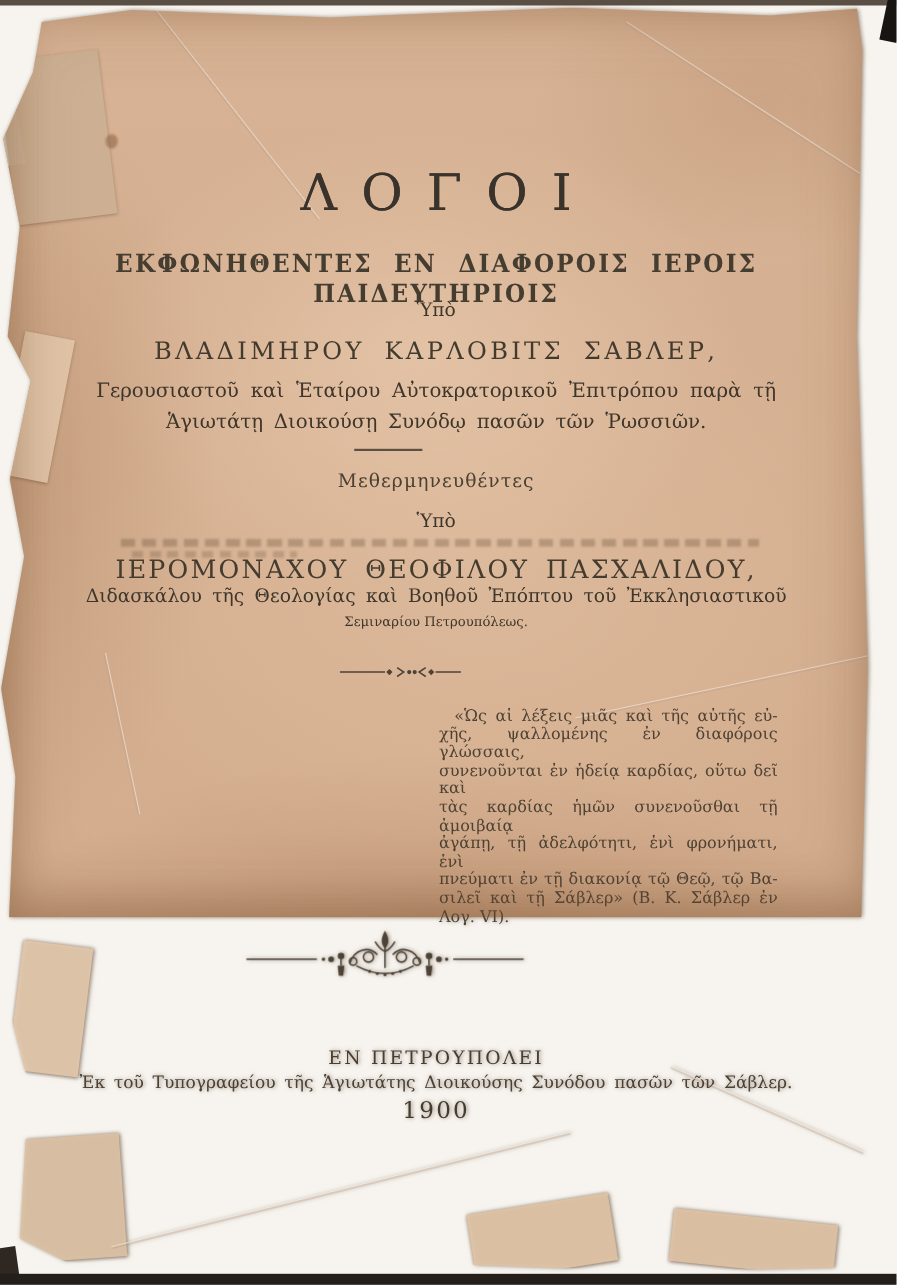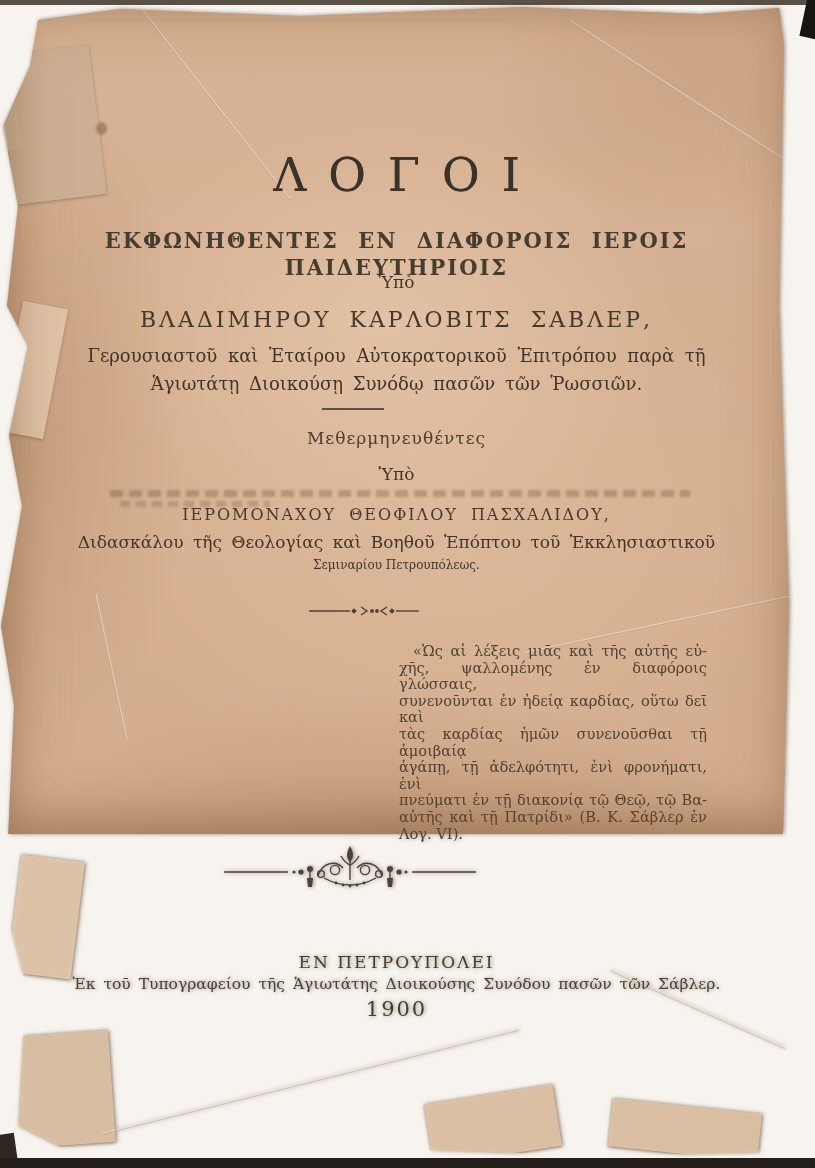--- a/index.html
+++ b/index.html
@@ -66,21 +66,21 @@
   .author{top:301px;font-size:22px;letter-spacing:3px;word-spacing:8px;color:#433a2e;}
   .adesc1{top:339px;font-size:18px;word-spacing:5px;}
   .adesc2{top:367px;font-size:18px;word-spacing:4px;}
   .rule1{position:absolute;left:322px;top:402px;width:62px;height:2px;background:#5d5042;}
   .translated{top:422px;font-size:17px;letter-spacing:1px;color:#4a4033;}
   .hypo2{top:458px;font-size:17px;}
   .ghost{position:absolute;left:110px;top:484px;width:580px;height:7px;opacity:.38;filter:blur(1.1px);
     background:repeating-linear-gradient(90deg,rgba(96,74,52,.8) 0 13px,rgba(96,74,52,0) 13px 19px);}
   .ghost2{position:absolute;left:120px;top:495px;width:150px;height:6px;opacity:.3;filter:blur(1.1px);
     background:repeating-linear-gradient(90deg,rgba(96,74,52,.8) 0 10px,rgba(96,74,52,0) 10px 16px);}
-  .translator{top:499px;font-size:16px;letter-spacing:2px;word-spacing:6px;color:#453c30;}
+  .translator{top:499px;font-size:23px;letter-spacing:2px;word-spacing:6px;color:#453c30;}
   .tdesc1{top:526px;font-size:17px;word-spacing:4px;}
   .tdesc2{top:552px;font-size:12px;}
   .divider2{position:absolute;left:308px;top:598px;width:112px;height:14px;}
   .quote{position:absolute;left:399px;top:637px;width:308px;font-size:14.6px;line-height:16.6px;
     color:#4e4234;text-align:justify;}
   .quote .ql{text-align-last:justify;}
   .quote .q-first{text-indent:14px;}
   .quote .q-last{text-align-last:left;}
   .ornament{position:absolute;left:222px;top:836px;width:256px;height:58px;}
   .imprint-city{top:946px;font-size:17px;letter-spacing:2px;color:#473e31;}
@@ -143,21 +143,21 @@
       <line class="ln" x1="88" y1="7" x2="111" y2="7"></line>
     </svg>
 
     <div class="quote">
       <div class="ql q-first">«Ὡς αἱ λέξεις μιᾶς καὶ τῆς αὐτῆς εὐ-</div>
       <div class="ql">χῆς, ψαλλομένης ἐν διαφόροις γλώσσαις,</div>
       <div class="ql">συνενοῦνται ἐν ἡδείᾳ καρδίας, οὕτω δεῖ καὶ</div>
       <div class="ql">τὰς καρδίας ἡμῶν συνενοῦσθαι τῇ ἀμοιβαίᾳ</div>
       <div class="ql">ἀγάπῃ, τῇ ἀδελφότητι, ἑνὶ φρονήματι, ἑνὶ</div>
       <div class="ql">πνεύματι ἐν τῇ διακονίᾳ τῷ Θεῷ, τῷ Βα-</div>
-      <div class="ql">αὐτῆς καὶ τῇ Πατρίδι» (Β. Κ. Σάβλερ ἐν</div>
+      <div class="ql">σιλεῖ καὶ τῇ Σάβλερ» (Β. Κ. Σάβλερ ἐν</div>
       <div class="ql q-last">Λογ. VI).</div>
     </div>
 
     <svg class="ornament" viewBox="0 0 256 58">
       <line class="ln" x1="2" y1="30" x2="66" y2="30"></line>
       <circle class="fl" cx="72" cy="30" r="1.6"></circle>
       <circle class="fl" cx="79" cy="30" r="2.6"></circle>
       <circle class="fl" cx="88" cy="27" r="3"></circle>
       <path class="ln" d="M88,30 v6" stroke-width="2"></path>
       <path class="fl" d="M85,36 h6 l-1,9 h-4 z"></path>

